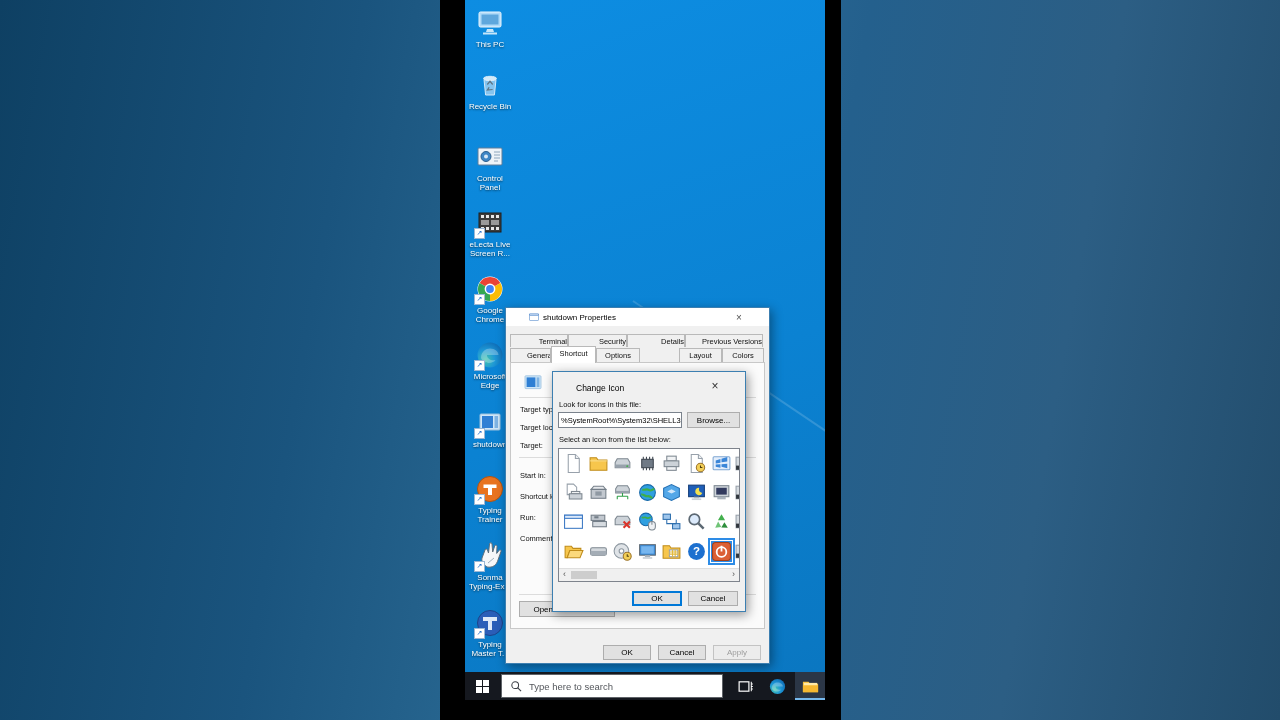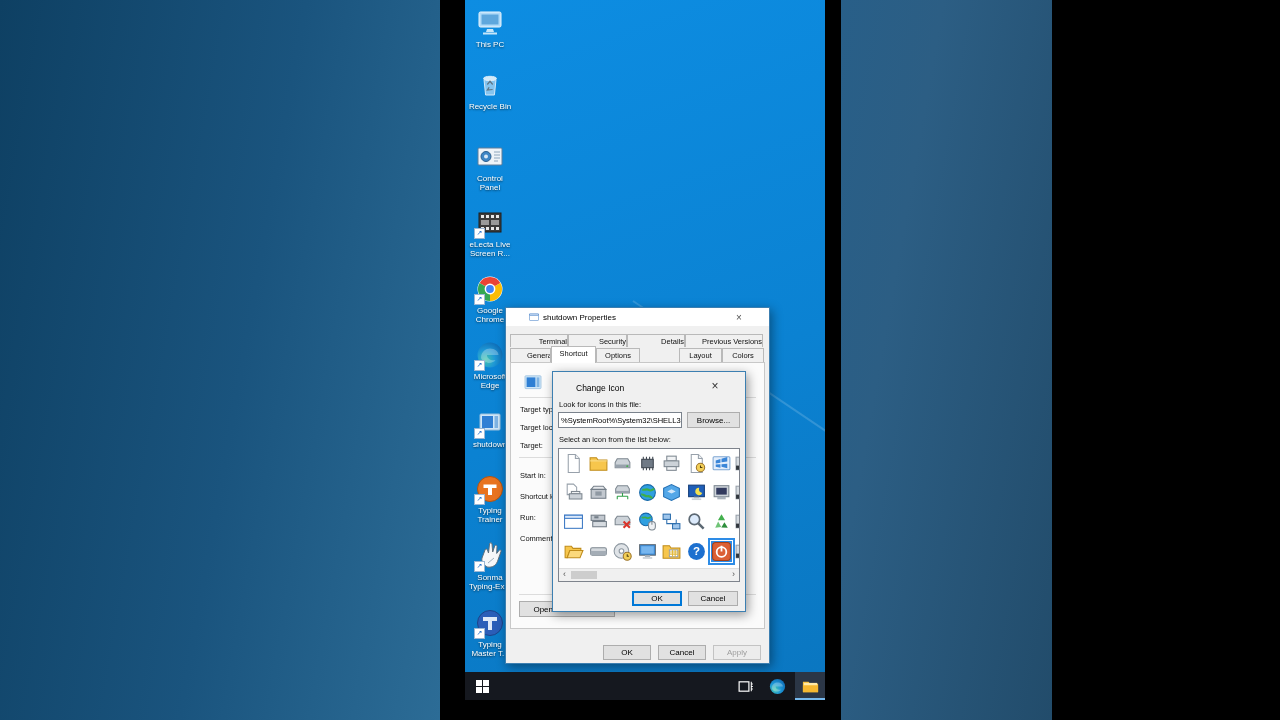--- a/index.html
+++ b/index.html
@@ -1,16 +1,16 @@
 <!DOCTYPE html>
 <html><head>
 <meta charset="utf-8">
 <style>
   html,body{margin:0;padding:0;background:#000;}
-  .stage{position:relative;width:1052px;height:720px;overflow:hidden;
+  .stage{position:relative;width:1280px;height:720px;overflow:hidden;
     background:linear-gradient(100deg,#0e4063 0%,#1a547e 26%,#2c6c96 48%,#24608d 62%,#2c5e84 80%,#224c6b 100%);
     font-family:"Liberation Sans",sans-serif;-webkit-font-smoothing:antialiased;}
   .video-col{position:absolute;left:440px;top:0;width:401px;height:720px;background:#000;}
   .desktop{position:absolute;left:25px;top:0;width:360px;height:700px;overflow:hidden;
     background:linear-gradient(160deg,#0d8de2 0%,#0b82d2 55%,#0a76c0 100%);}
   .streak{position:absolute;left:168px;top:300px;width:235px;height:2px;background:rgba(255,255,255,.16);
     transform:rotate(34deg);transform-origin:left center;}
   
   .dicon{position:absolute;left:2px;width:46px;text-align:center;}
   .dicon-art{position:relative;width:30px;height:30px;margin:0 auto;}
@@ -486,20 +486,27 @@
 
       <div class="taskbar">
         <div class="start">
           <span class="winlogo">
               <span></span>
               <span></span>
               <span></span>
               <span></span>
             </span>
         </div>
+        <div class="searchbox">
+          <svg viewBox="0 0 20 20">
+            <circle cx="8" cy="8" r="5.2" fill="none" stroke="#3b3f46" stroke-width="1.6"></circle>
+            <path d="M12 12l5 5" stroke="#3b3f46" stroke-width="1.8"></path>
+          </svg>
+          <span class="search-text">Type here to search</span>
+        </div>
         <div class="tbtn" id="tb-taskview">
           <svg width="17" height="17" viewBox="0 0 20 20">
             <rect x="2.5" y="4.5" width="11.5" height="11" fill="none" stroke="#fff" stroke-width="1.4"></rect>
             <path d="M16.8 4.5v11M16.8 7h1.8M16.8 10h1.8M16.8 13h1.8" stroke="#fff" stroke-width="1.2"></path>
           </svg>
         </div>
         <div class="tbtn" id="tb-edge">
           <svg width="19" height="19" viewBox="0 0 30 30">
             <defs>
                 <radialGradient id="egT" cx="32%" cy="68%" r="85%">

